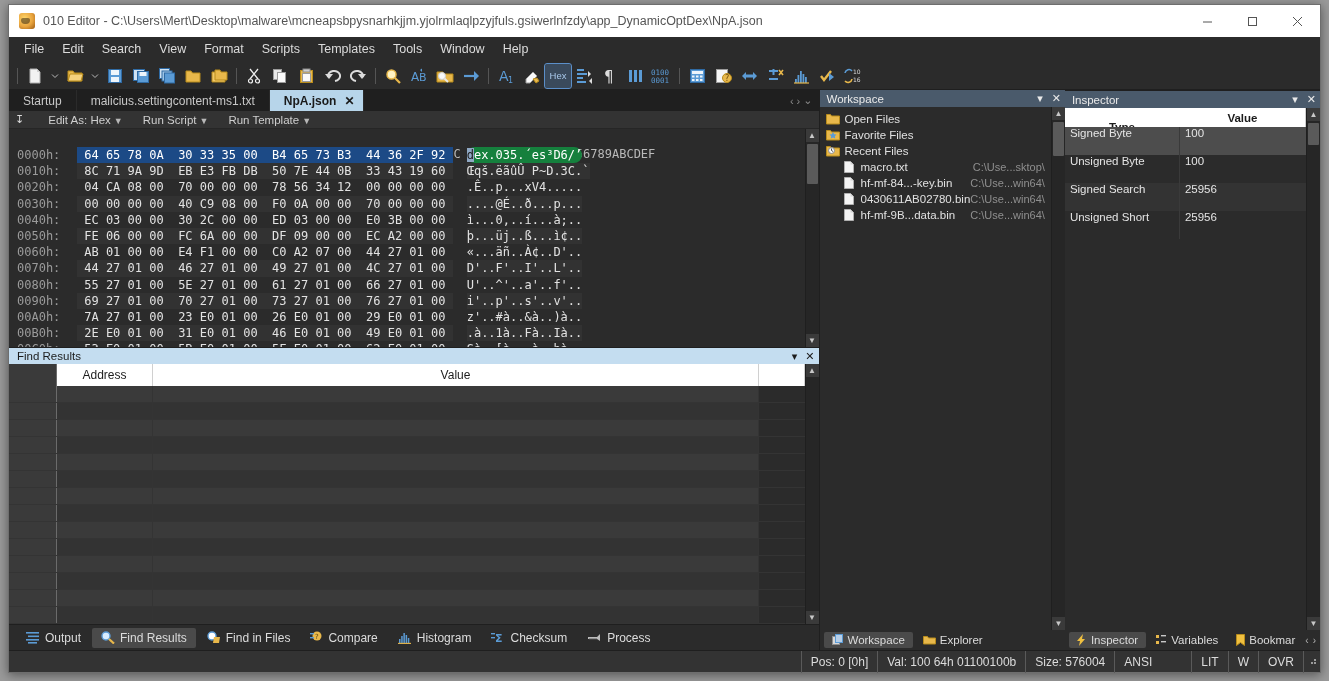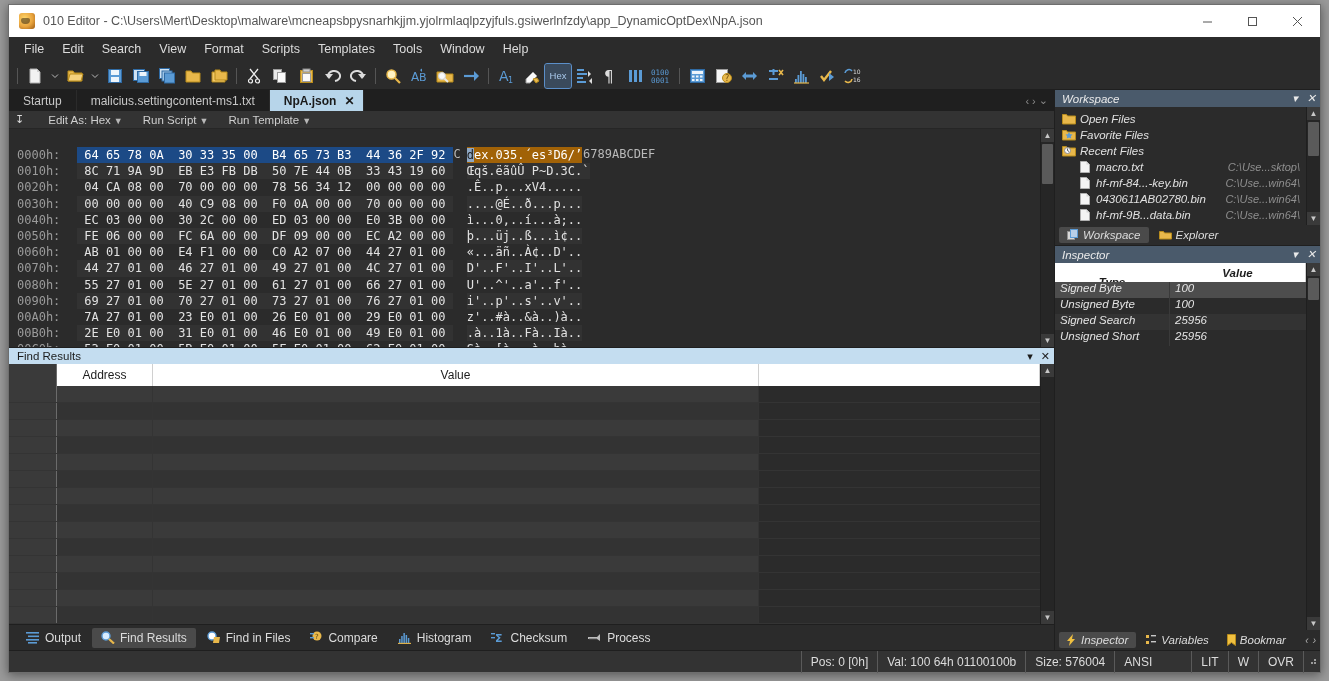--- a/index.html
+++ b/index.html
@@ -64,21 +64,21 @@
     border-bottom: 1px solid #1f1f1f;
   }
   .tb { width: 26px; height: 24px; display:flex; align-items:center; justify-content:center; border-radius:2px;}
   .tb.sm { width: 14px; }
   .tb.sel { background:#3a4a5c; outline:1px solid #5b8fc9; }
   .tbsep { width:1px; height:16px; background:#555; margin:0 4px; }
 
   
   .main { flex: 1 1 auto; display: flex; min-height: 0; }
   .leftcol { flex: 1 1 auto; display:flex; flex-direction:column; min-width:0; }
-  .rightcol { flex: 0 0 266px; display:flex; flex-direction:column; background:#2b2b2b; border-left:1px solid #1f1f1f;font-style:italic;}
+  .rightcol { flex: 0 0 266px; display:flex; flex-direction:row; background:#2b2b2b; border-left:1px solid #1f1f1f;}
 
   
   .tabstrip {
     height: 21px; flex:0 0 21px; background:#1f1f1f;
     display:flex; align-items:stretch; position:relative;
   }
   .doctab {
     display:flex; align-items:center; padding:0 14px;
     font-size:12px; color:#c8c8c8; background:#1f1f1f;
     border-right:1px solid #2b2b2b;
@@ -104,21 +104,21 @@
     font-family:"DejaVu Sans Mono","Liberation Mono",monospace;
     font-size:12px; line-height:16.2px; padding-top:1px;
   }
   .hexheader { color:#a6a6a6; white-space:pre; padding-left:0; height:17px;}
   .hexrow { display:flex; white-space:pre; height:16.2px; }
   .hexrow .addr { color:#9b9b9b; padding-left:8px; width:68px; flex:0 0 68px;}
   .hexrow .bytes { color:#e2e2e2; flex:0 0 auto; }
   .hexrow .ascii { color:#e2e2e2; margin-left:14px; }
   .hexrow.alt .bytes, .hexrow.alt .ascii { background:#323232; }
   .hexrow.sel .bytes { background:#1c4a86; color:#ffffff; }
-  .hexrow.sel .ascii { background:#a16207; color:#ffffff; }
+  .hexrow.sel .ascii { background:#15803d; color:#ffffff;border-radius:8px; }
   .hexrow.sel .ascii .cur { background:#8fa8c4; color:#1c1c1c; }
   .hdr-cols { color:#b9b9b9; }
   .hdr-ascii { color:#b9b9b9; }
 
   
   .vscroll {
     flex:0 0 13px; background:#2b2b2b; border-left:1px solid #1f1f1f;
     display:flex; flex-direction:column; align-items:center;
   }
   .vscroll .arrow { width:13px; height:13px; display:flex; align-items:center; justify-content:center; color:#c8c8c8; font-size:8px; background:#3a3a3a;}
@@ -181,21 +181,21 @@
   .dk-tab { display:flex; align-items:center; gap:4px; padding:2px 8px; font-size:11.5px; color:#dcdcdc; border-radius:2px;}
   .dk-tab.active { background:#4a4a4a; }
   .dk-tabs .navarr { margin-left:auto; display:flex; gap:4px; padding-right:4px; color:#b0b0b0; font-size:10px;}
 
   
   .insp-grid { flex:1 1 auto; display:flex; flex-direction:column; min-width:0;}
   .insp-head { height:19px; flex:0 0 19px; display:flex; background:#ffffff; font-size:11.5px; font-weight:bold; color:#1c1c1c;}
   .insp-head .ih { display:flex; align-items:center; justify-content:center; border-right:1px solid #cfcfcf;}
   .insp-head .ih1 { flex:0 0 115px;margin-top:19px; }
   .insp-head .ih2 { flex:1 1 auto; }
-  .insp-row { height:16px; display:flex; font-size:11.5px; color:#e4e4e4; }
+  .insp-row { height:28px; display:flex; font-size:11.5px; color:#e4e4e4; }
   .insp-row .t { flex:0 0 115px; padding-left:5px; border-right:1px solid #3a3a3a;}
   .insp-row .v { flex:1 1 auto; padding-left:5px; }
   .insp-row.sel { background:#4d4d4d; }
   .insp-row.shade { background:#333333; }
 </style>
 </head>
 <body>
 
 <div id="app">
 

